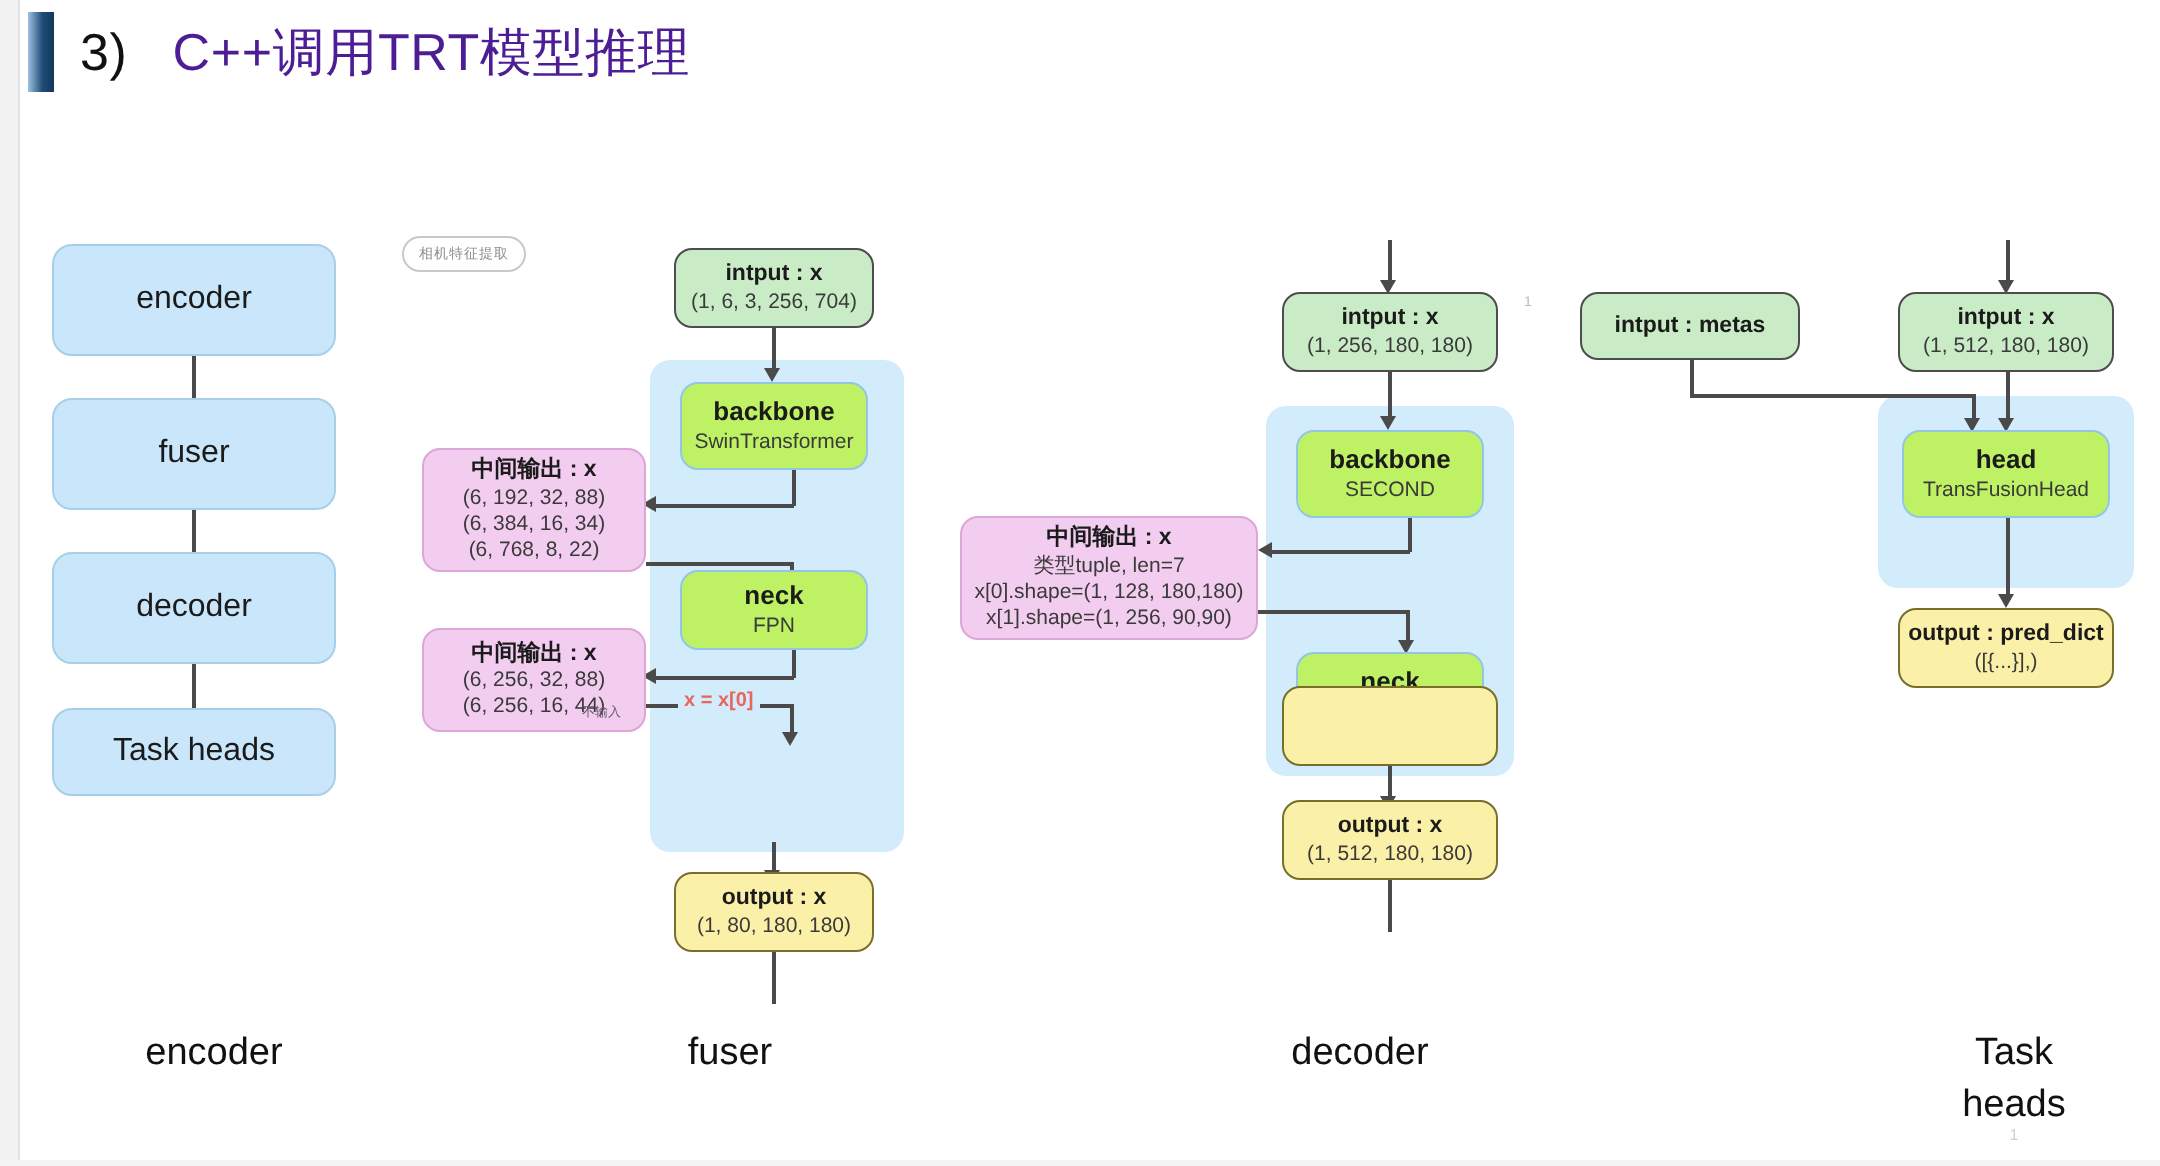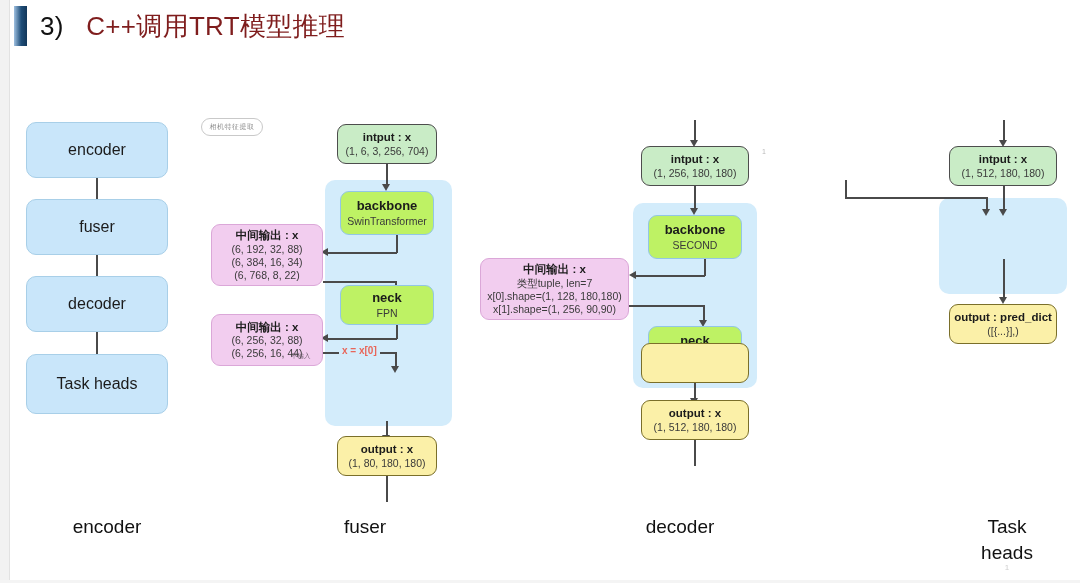--- a/index.html
+++ b/index.html
@@ -17,21 +17,21 @@
   
   .header{position:absolute;left:0;top:0;width:1080px;height:62px;}
   .title-bar{
     position:absolute;left:14px;top:6px;width:13px;height:40px;
     background:linear-gradient(to right,#9fc0e0 0%,#1f4e79 55%,#13375a 100%);
   }
   .title-text{
     position:absolute;left:40px;top:9px;
     font-size:26px;color:#111;letter-spacing:.3px;white-space:nowrap;
   }
-  .title-text .cn{color:#7f1d1d;}
+  .title-text .cn{color:#4c1d95;}
   .title-num{color:#111;}
 
   
   .canvas{position:absolute;left:0;top:62px;width:1080px;height:521px;}
 
   
   .node{
     position:absolute;box-sizing:border-box;
     border-radius:9px;
     display:flex;flex-direction:column;align-items:center;justify-content:center;
@@ -114,21 +114,21 @@
   </div>
   <div class="vline" style="left:96px;top:193px;height:34px;"></div>
   <div class="arrow-down" style="left:92px;top:225px;"></div>
 
   <div class="node big-blue" style="left:26px;top:214px;width:142px;height:56px;">
     <span class="lbl">decoder</span>
   </div>
   <div class="vline" style="left:96px;top:270px;height:34px;"></div>
   <div class="arrow-down" style="left:92px;top:302px;"></div>
 
-  <div class="node big-blue" style="left:26px;top:292px;width:142px;height:60px;">
+  <div class="node big-blue" style="left:26px;top:292px;width:142px;height:44px;">
     <span class="lbl">Task heads</span>
   </div>
 
   <div class="pill" style="left:201px;top:56px;width:60px;height:16px;">
     <span>相机特征提取</span>
   </div>
 
   <div class="panel" style="left:325px;top:118px;width:127px;height:246px;"></div>
 
   <div class="node green" style="left:337px;top:62px;width:100px;height:40px;">
@@ -238,34 +238,41 @@
     <span class="t1">output : x</span>
     <span class="t2">(1, 512, 180, 180)</span>
   </div>
   <div class="vline" style="left:694px;top:378px;height:26px;"></div>
 
   <div class="vline" style="left:1003px;top:58px;height:22px;"></div>
   <div class="arrow-down" style="left:999px;top:78px;"></div>
 
   <div class="panel" style="left:939px;top:136px;width:128px;height:96px;"></div>
 
+  <div class="node green" style="left:790px;top:84px;width:110px;height:34px;">
+    <span class="t1">intput : metas</span>
+  </div>
 
   <div class="node green" style="left:949px;top:84px;width:108px;height:40px;">
     <span class="t1">intput : x</span>
     <span class="t2">(1, 512, 180, 180)</span>
   </div>
 
   <div class="vline" style="left:845px;top:118px;height:18px;"></div>
   <div class="hline" style="left:845px;top:135px;width:142px;"></div>
   <div class="vline" style="left:986px;top:135px;height:14px;"></div>
   <div class="arrow-down" style="left:982px;top:147px;"></div>
 
   <div class="vline" style="left:1003px;top:124px;height:25px;"></div>
   <div class="arrow-down" style="left:999px;top:147px;"></div>
 
+  <div class="node blue" style="left:951px;top:153px;width:104px;height:44px;">
+    <span class="t1">head</span>
+    <span class="t2">TransFusionHead</span>
+  </div>
 
   <div class="vline" style="left:1003px;top:197px;height:40px;"></div>
   <div class="arrow-down" style="left:999px;top:235px;"></div>
 
   <div class="node yellow" style="left:949px;top:242px;width:108px;height:40px;">
     <span class="t1">output : pred_dict</span>
     <span class="t2">([{...}],)</span>
   </div>
 
   <div class="caption" style="left:27px;top:452px;width:160px;">

